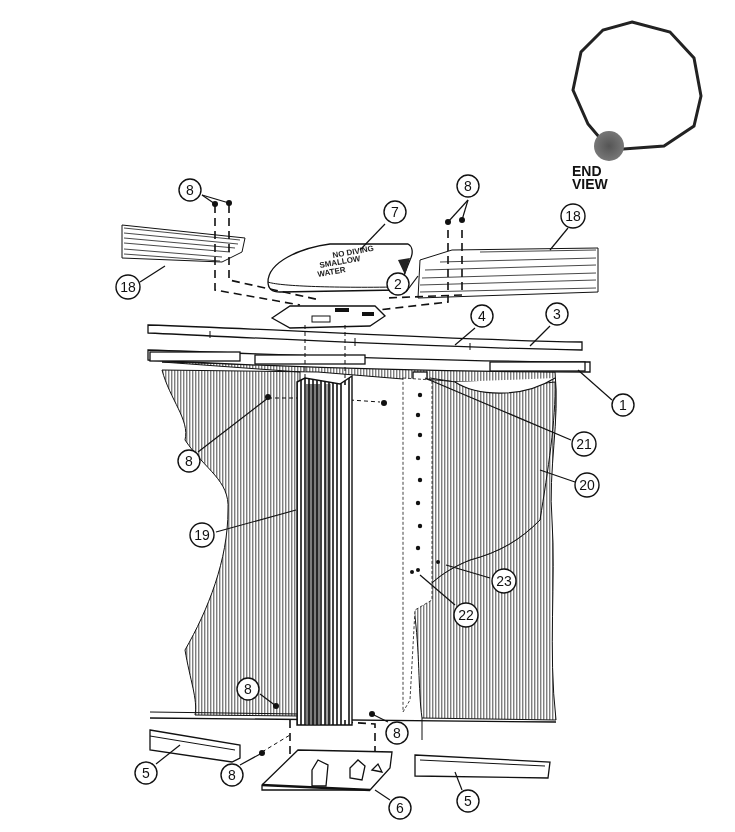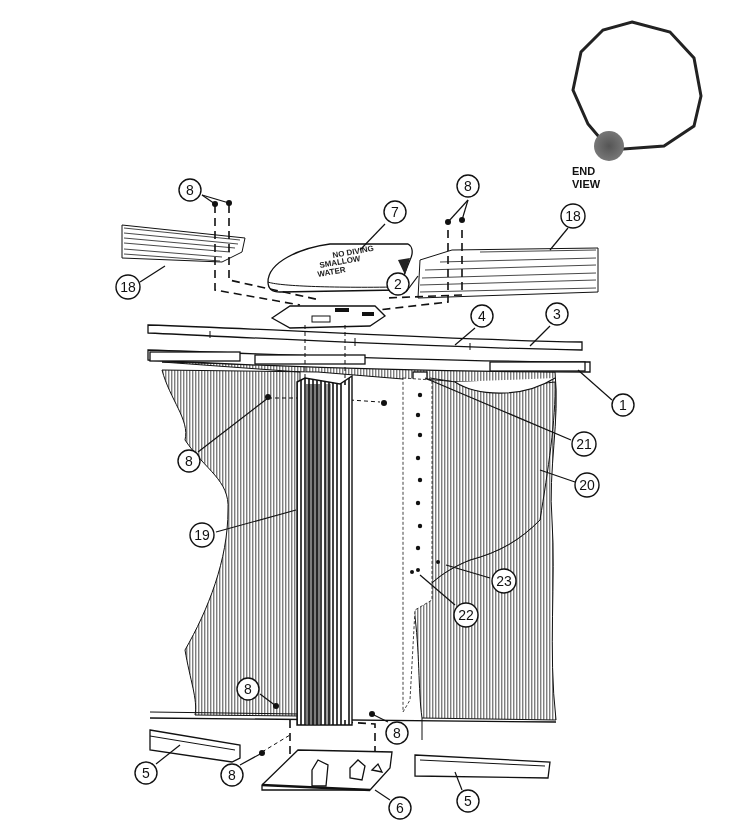--- a/index.html
+++ b/index.html
@@ -7,21 +7,21 @@
          font-family: "Liberation Sans", sans-serif; }
   svg { position: absolute; left: 0; top: 0; }
   .callout circle { fill: #fff; stroke: #111; stroke-width: 1.4; }
   .callout text { font-family: "Liberation Sans", sans-serif; font-size: 14px; fill: #111;
                   text-anchor: middle; dominant-baseline: central; }
   .leader { stroke: #111; stroke-width: 1.2; fill: none; }
   .dash { stroke: #111; stroke-width: 1.6; fill: none; stroke-dasharray: 8 5; }
   .thin-dash { stroke: #111; stroke-width: 1; fill: none; stroke-dasharray: 4 3; }
   .part { stroke: #111; stroke-width: 1.3; fill: #fff; }
   .endview-label { position: absolute; font-family: "Liberation Sans", sans-serif;
-                   font-weight: bold; font-size: 11px; line-height: 13px; color: #111; }
+                   font-weight: bold; font-size: 14px; line-height: 13px; color: #111; }
   .cap-text { font-family: "Liberation Sans", sans-serif; font-size: 8px; fill: #222; font-weight: bold; }
 </style>
 </head>
 <body>
 
 <svg width="735" height="832" viewBox="0 0 735 832" xmlns="http://www.w3.org/2000/svg">
   <defs>
     <pattern id="wallHatch" width="3" height="10" patternUnits="userSpaceOnUse">
       <rect width="3" height="10" fill="#fff"></rect>
       <line x1="0.8" y1="0" x2="0.8" y2="10" stroke="#333" stroke-width="0.9"></line>

